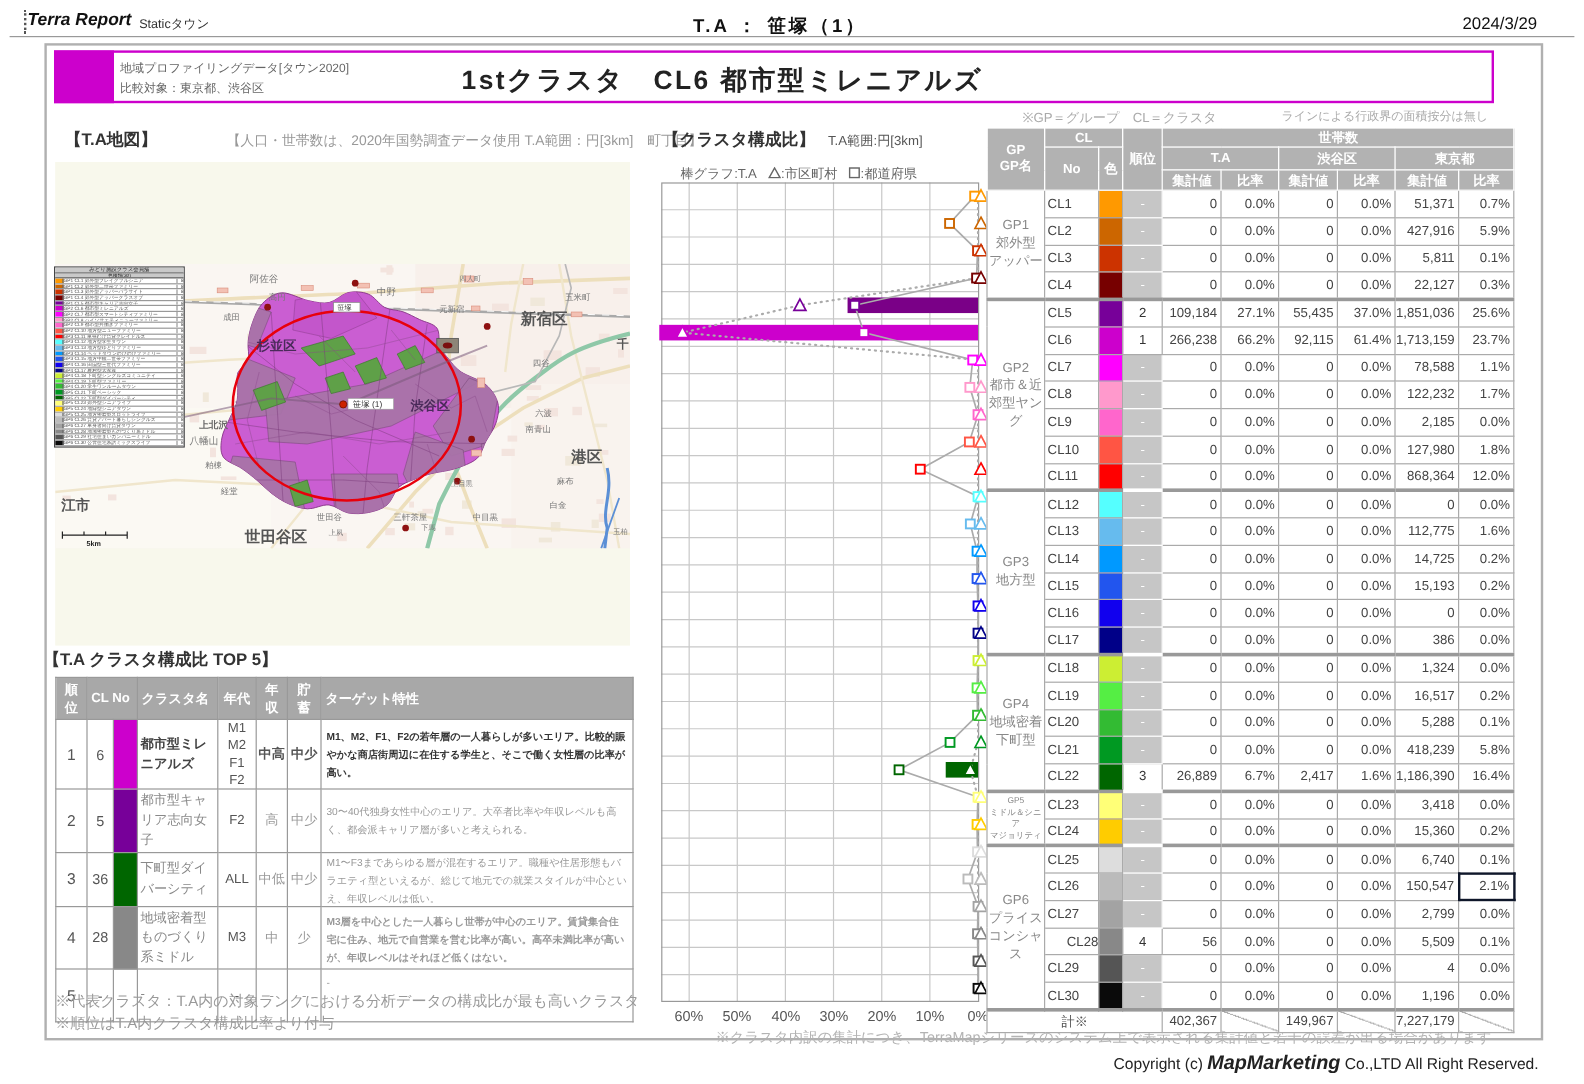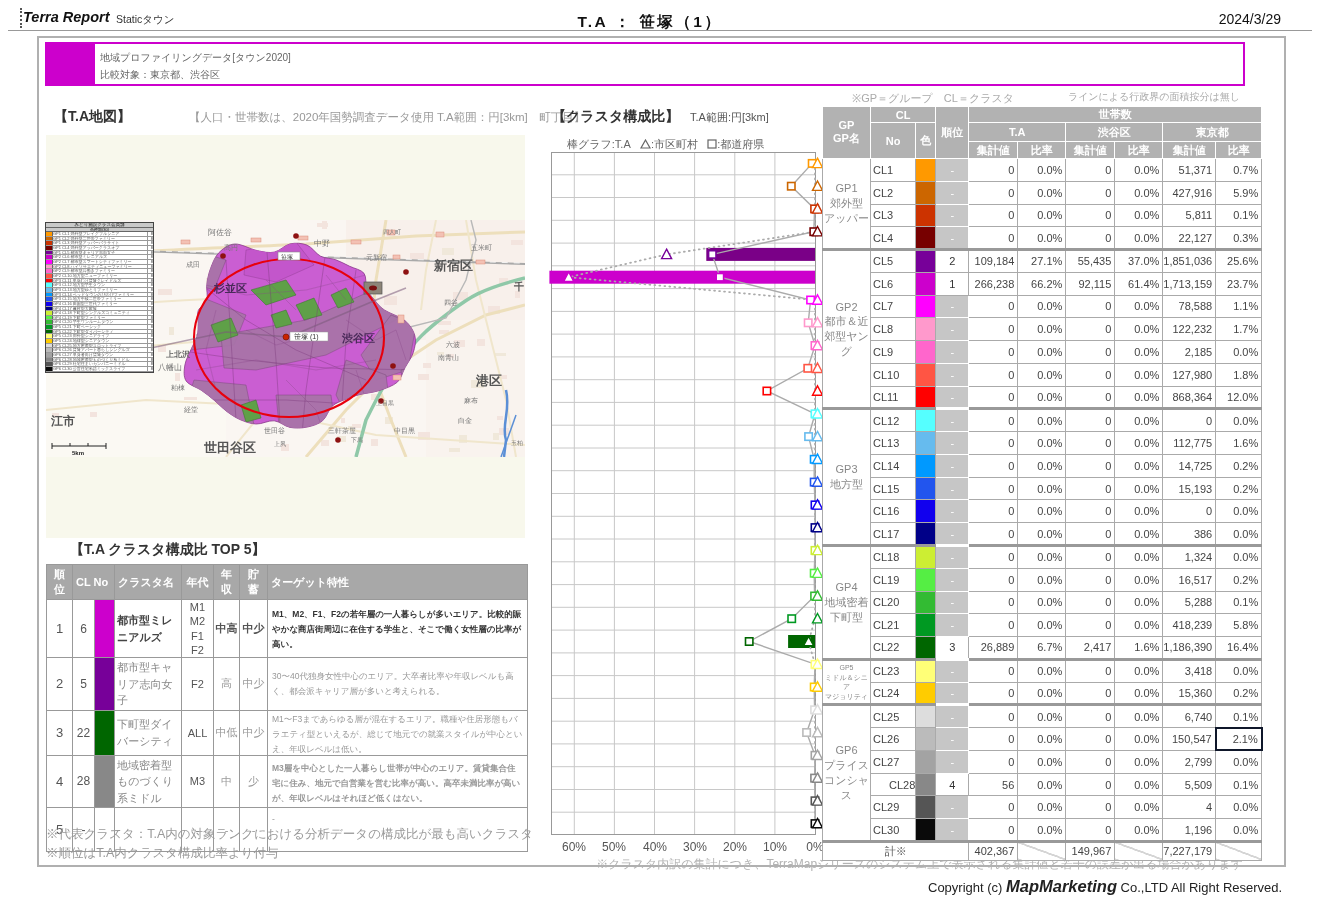--- a/index.html
+++ b/index.html
@@ -12,20 +12,21 @@
 <div class="abs" style="left:116px;top:13px;font-size:10.5px;color:#333">Staticタウン</div>
 <div class="abs" style="left:500px;top:12px;width:300px;text-align:center;font-size:15.5px;letter-spacing:2.5px;font-weight:bold;color:#111;white-space:nowrap">T.A ： 笹塚（1）</div>
 <div class="abs" style="right:39px;top:11px;font-size:14px;color:#111">2024/3/29</div>
 <div class="abs" style="left:8px;top:30px;width:1304px;border-top:1px solid #999"></div>
 
 <div class="abs" style="left:37px;top:36px;width:1249px;height:831px;border:2px solid #B0B0B0"></div>
 
 <div class="abs" style="left:45px;top:42px;width:1200px;height:44px;border:2px solid #CC00CC;background:#fff">
   <div class="abs" style="left:-2px;top:-2px;width:50px;height:44px;background:#CC00CC"></div>
   <div class="abs" style="left:53px;top:5px;font-size:10px;color:#666;line-height:1.7">地域プロファイリングデータ[タウン2020]<br>比較対象：東京都、渋谷区</div>
+  <div class="abs" style="left:195px;top:8px;width:720px;text-align:center;font-size:22px;letter-spacing:2px;font-weight:bold;color:#222;white-space:nowrap">1stクラスタ　CL6 都市型ミレニアルズ</div>
 </div>
 <div class="abs" style="left:852px;top:90px;font-size:11px;color:#AAA;white-space:nowrap">※GP＝グループ　CL＝クラスタ</div>
 <div class="abs" style="right:80px;top:90px;font-size:10px;color:#AAA;white-space:nowrap">ラインによる行政界の面積按分は無し</div>
 
 <div class="abs" style="left:54px;top:108px;font-size:14px;font-weight:bold;color:#333">【T.A地図】</div>
 <div class="abs" style="left:189px;top:110px;font-size:11.5px;color:#999;white-space:nowrap">【人口・世帯数は、2020年国勢調査データ使用  T.A範囲：円[3km]　町丁目】</div>
 <div class="abs" style="left:46px;top:135px;width:479px;height:403px;background:#F8F8EC"></div>
 <svg width="479" height="237" viewBox="0 0 479 237" style="position:absolute;left:46px;top:220px">
 <rect width="479" height="237" fill="#FAF6F2"></rect>
 <rect x="300" y="0" width="179" height="120" fill="#F8F0EB"></rect>
@@ -371,21 +372,21 @@
       <div style="flex:1;color:#555;font-size:4px;overflow:hidden;white-space:nowrap">GP6 CL29 社宅住まいカンパニーミドル</div>
       <div style="width:6px;border-left:1px solid #999;color:#333;text-align:right;font-size:4px">8</div>
     </div>
 <div style="display:flex;height:4.66px;border-bottom:1px solid #999;overflow:hidden">
       <div style="width:7px;background:#0A0A0A;border-right:1px solid #666"></div>
       <div style="flex:1;color:#555;font-size:4px;overflow:hidden;white-space:nowrap">GP6 CL30 公営住宅系譜ミックスライフ</div>
       <div style="width:6px;border-left:1px solid #999;color:#333;text-align:right;font-size:4px">8</div>
     </div>
 </div>
 
-<div class="abs" style="left:70px;top:541px;font-size:14px;font-weight:bold;color:#333">【T.A クラスタ構成比 TOP 5】</div>
+<div class="abs" style="left:36px;top:541px;font-size:14px;font-weight:bold;color:#333">【T.A クラスタ構成比 TOP 5】</div>
 <table style="position:absolute;left:46px;top:564px;border-collapse:collapse;table-layout:fixed;font-size:11px;background:#fff">
 <colgroup>
       <col style="width:26px">
       <col style="width:22px">
       <col style="width:20px">
       <col style="width:67px">
       <col style="width:32px">
       <col style="width:26px">
       <col style="width:28px">
       <col style="width:260px">
@@ -419,21 +420,21 @@
         <td style="border:1px solid #999;padding:1px 2px;color:#888;font-weight:normal;font-size:11px;line-height:1.5">都市型キャリア志向女子</td>
         <td style="border:1px solid #999;text-align:center;color:#555;font-size:11px;line-height:1.3">F2</td>
         <td style="border:1px solid #999;text-align:center;color:#999;font-weight:normal;font-size:11px">高</td>
         <td style="border:1px solid #999;text-align:center;color:#999;font-weight:normal;font-size:11px">中少</td>
         <td style="border:1px solid #999;padding:0 4px;vertical-align:middle;color:#999;font-weight:normal;font-size:8.5px;line-height:15px">
           <div style="max-height:41px;overflow:hidden;">30〜40代独身女性中心のエリア。大卒者比率や年収レベルも高く、都会派キャリア層が多いと考えられる。</div>
         </td>
       </tr>
 <tr style="height:45px">
         <td style="border:1px solid #999;text-align:center;font-size:13px;color:#555">3</td>
-        <td style="border:1px solid #999;text-align:center;font-size:12px;color:#555">22</td>
+        <td style="border:1px solid #999;text-align:center;font-size:12px;color:#555">36</td>
         <td style="border:1px solid #999;background:#006600;"></td>
         <td style="border:1px solid #999;padding:1px 2px;color:#888;font-weight:normal;font-size:11px;line-height:1.5">下町型ダイバーシティ</td>
         <td style="border:1px solid #999;text-align:center;color:#555;font-size:11px;line-height:1.3">ALL</td>
         <td style="border:1px solid #999;text-align:center;color:#999;font-weight:normal;font-size:11px">中低</td>
         <td style="border:1px solid #999;text-align:center;color:#999;font-weight:normal;font-size:11px">中少</td>
         <td style="border:1px solid #999;padding:0 4px;vertical-align:middle;color:#999;font-weight:normal;font-size:8.5px;line-height:15px">
           <div style="max-height:41px;overflow:hidden;">M1〜F3まであらゆる層が混在するエリア。職種や住居形態もバラエティ型といえるが、総じて地元での就業スタイルが中心といえ、年収レベルは低い。</div>
         </td>
       </tr>
 <tr style="height:45px">

